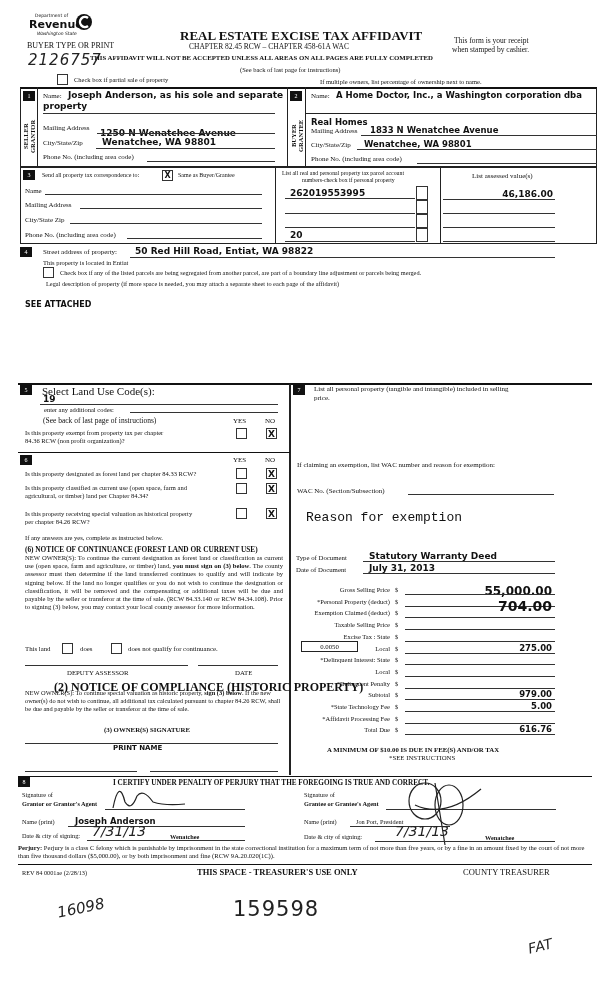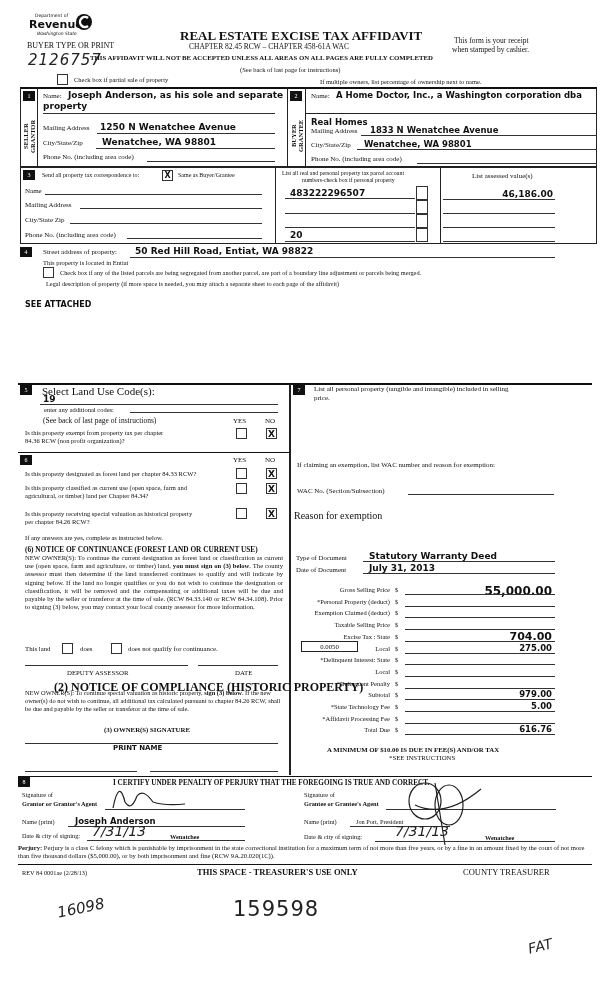--- a/index.html
+++ b/index.html
@@ -50,21 +50,21 @@
 <div class="abs" style="left:37px;top:87px;width:1px;height:80px;background:#222;"></div>
 <div class="vlabel" style="left:22px;top:116px;height:40px;width:14px;">
   <span>SELLER</span><br>
   <span>GRANTOR</span>
 </div>
 <div class="abs" style="left:43px;top:92px;font-size:7px;">Name:</div>
 <div class="abs filled" style="left:68px;top:90px;">Joseph Anderson, as his sole and separate</div>
 <div class="abs filled" style="left:43px;top:101px;">property</div>
 <div class="line" style="left:43px;top:113px;width:232px;"></div>
 <div class="abs" style="left:43px;top:124px;font-size:7px;">Mailing Address</div>
-<div class="abs filled" style="left:100px;top:122px;">1250 N Wenatchee Avenue</div>
+<div class="abs filled" style="left:100px;top:128px;">1250 N Wenatchee Avenue</div>
 <div class="line" style="left:97px;top:133px;width:178px;"></div>
 <div class="abs" style="left:43px;top:139px;font-size:7px;">City/State/Zip</div>
 <div class="abs filled" style="left:102px;top:137px;">Wenatchee, WA 98801</div>
 <div class="line" style="left:96px;top:148px;width:179px;"></div>
 <div class="abs" style="left:43px;top:153px;font-size:7px;">Phone No. (including area code)</div>
 <div class="line" style="left:147px;top:161px;width:128px;"></div>
 
 <div class="secnum" style="left:290px;top:91px;">2</div>
 <div class="abs" style="left:305px;top:87px;width:1px;height:80px;background:#222;"></div>
 <div class="vlabel" style="left:290px;top:116px;height:40px;width:14px;">
@@ -98,21 +98,21 @@
 <div class="abs" style="left:25px;top:216px;font-size:7px;">City/State Zip</div>
 <div class="line" style="left:70px;top:223px;width:192px;"></div>
 <div class="abs" style="left:25px;top:231px;font-size:7px;">Phone No. (including area code)</div>
 <div class="line" style="left:127px;top:238px;width:135px;"></div>
 
 <div class="abs" style="left:282px;top:170px;font-size:5.8px;">List all real and personal property tax parcel account</div>
 <div class="abs" style="left:302px;top:177px;font-size:5.8px;">numbers-check box if personal property</div>
 <div class="abs" style="left:472px;top:172px;font-size:7px;">List assessed value(s)</div>
 
 <div>
-  <div class="abs filled" style="left:290px;top:188px;">483222296507</div>
+  <div class="abs filled" style="left:290px;top:188px;">262019553995</div>
   <div class="line" style="left:285px;top:198px;width:130px;"></div>
   <div class="cb" style="left:416px;top:186px;width:12px;height:14px;"></div>
   <div class="abs filled right" style="left:445px;top:189px;width:108px;">46,186.00</div>
   <div class="line" style="left:443px;top:199px;width:112px;"></div>
 </div>
 <div>
   <div class="line" style="left:285px;top:213px;width:130px;"></div>
   <div class="cb" style="left:416px;top:200px;width:12px;height:14px;"></div>
   <div class="line" style="left:443px;top:213px;width:112px;"></div>
 </div>
@@ -205,21 +205,21 @@
 <div class="abs bold sans" style="left:113px;top:744px;font-size:7px;">PRINT NAME</div>
 <div class="line" style="left:25px;top:771px;width:112px;"></div>
 <div class="line" style="left:150px;top:771px;width:128px;"></div>
 
 <div class="secnum" style="left:293px;top:385px;">7</div>
 <div class="abs" style="left:314px;top:385px;font-size:7px;">List all personal property (tangible and intangible) included in selling</div>
 <div class="abs" style="left:314px;top:394px;font-size:7px;">price.</div>
 <div class="abs" style="left:297px;top:461px;font-size:7px;">If claiming an exemption, list WAC number and reason for exemption:</div>
 <div class="abs" style="left:297px;top:487px;font-size:7px;">WAC No. (Section/Subsection)</div>
 <div class="line" style="left:408px;top:494px;width:146px;"></div>
-<div class="abs" style="left:294px;top:510px;font-size:10px;">Reason for exemption</div>
+<div class="abs" style="left:306px;top:510px;font-size:13px;font-family:Liberation Mono, monospace;">Reason for exemption</div>
 
 <div class="abs" style="left:296px;top:554px;font-size:6.8px;">Type of Document</div>
 <div class="abs filled" style="left:369px;top:551px;">Statutory Warranty Deed</div>
 <div class="line" style="left:363px;top:561px;width:192px;"></div>
 <div class="abs" style="left:296px;top:566px;font-size:6.8px;">Date of Document</div>
 <div class="abs filled" style="left:369px;top:563px;">July 31, 2013</div>
 <div class="line" style="left:363px;top:573px;width:192px;"></div>
 
 <div id="tax-rows">
     <div>
@@ -242,21 +242,21 @@
     </div>
     <div>
       <div class="abs right" style="left: 290px; top: 621px; width: 100px; font-size: 6.5px;">Taxable Selling Price</div>
       <div class="abs" style="left: 395px; top: 621px; font-size: 6.5px;">$</div>
       <div class="abs filled right" style="left: 410px; top: 619px; width: 142px; font-size: 8.5px;"></div>
       <div class="line" style="left: 405px; top: 629px; width: 150px;"></div>
     </div>
     <div>
       <div class="abs right" style="left: 290px; top: 633px; width: 100px; font-size: 6.5px;">Excise Tax :  State</div>
       <div class="abs" style="left: 395px; top: 633px; font-size: 6.5px;">$</div>
-      <div class="abs filled right" style="left: 410px; top: 630px; width: 142px; font-size: 11px;">704.00</div>
+      <div class="abs filled right" style="left: 410px; top: 598px; width: 142px; font-size: 14px;">704.00</div>
       <div class="line" style="left: 405px; top: 641px; width: 150px;"></div>
     </div>
     <div>
       <div class="abs right" style="left: 290px; top: 645px; width: 100px; font-size: 6.5px;">Local</div>
       <div class="abs" style="left: 395px; top: 645px; font-size: 6.5px;">$</div>
       <div class="abs filled right" style="left: 410px; top: 643px; width: 142px; font-size: 8.5px;">275.00</div>
       <div class="line" style="left: 405px; top: 653px; width: 150px;"></div>
     </div>
     <div>
       <div class="abs right" style="left: 290px; top: 656px; width: 100px; font-size: 6.5px;">*Delinquent Interest:  State</div>

